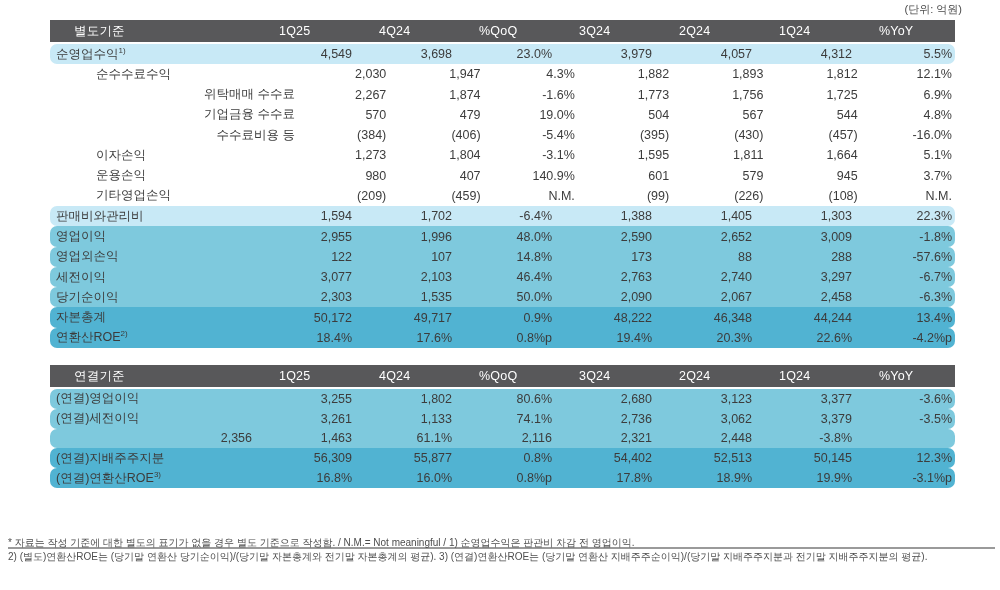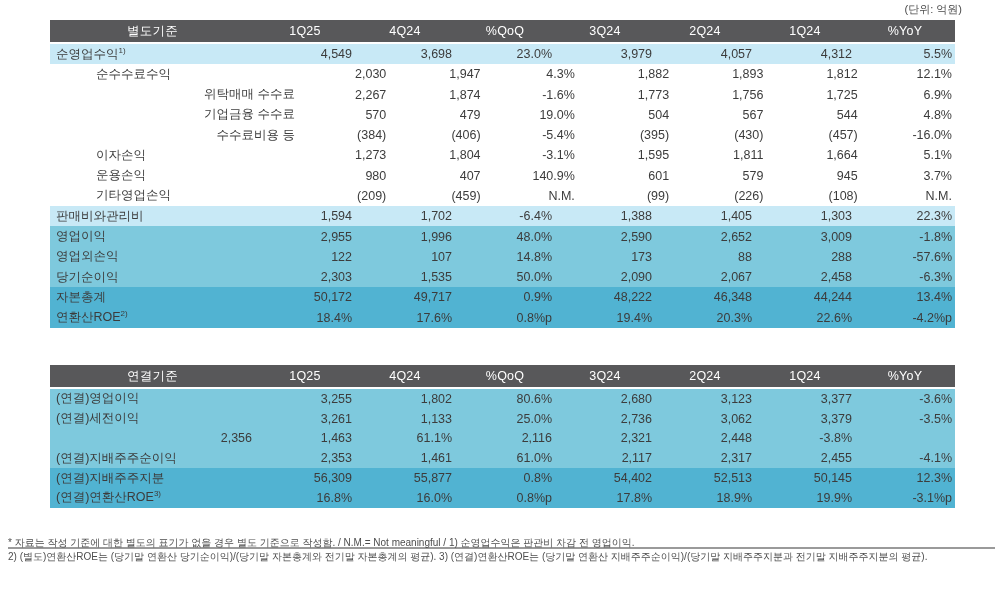--- a/index.html
+++ b/index.html
@@ -21,25 +21,25 @@
     grid-template-columns:205px repeat(7,1fr);
     align-items:center;
   }
   .thead{
     height:22px;
     background:var(--header-bg,#58585a);
     color:#ffffff;
     margin-bottom:2px;
   }
   .thead .c{
-    font-size:12.5px;text-align:center;letter-spacing:0.2px;
+    font-size:12.5px;letter-spacing:0.2px;padding-left:24px;
   }
   .t1 .trow{height:20.27px;}
   .t2 .trow{height:19.8px;}
-  .trow{font-size:12.5px;}
+  .trow{font-size:12.5px;border-radius:7px;}
   .c.lab{padding-left:6px;text-align:left;white-space:nowrap;}
   .c.lab.indent{padding-left:26px;text-align:right;}
   .c.num{text-align:right;padding-right:3px;white-space:nowrap;}
   .band-white{background:#ffffff;margin-left:40px;}
   .band-light{background:var(--band-light,#c8e9f6);}
   .band-mid{background:var(--band-mid,#7ec9dd);}
   .band-dark{background:var(--band-dark,#51b3d2);}
   sup{font-size:8px;line-height:0;vertical-align:super;}
   .foot-rule{
     position:absolute;left:8px;top:547px;width:987px;
@@ -171,20 +171,30 @@
       <div class="c lab">영업외손익</div>
       <div class="c num">122</div>
       <div class="c num">107</div>
       <div class="c num">14.8%</div>
       <div class="c num">173</div>
       <div class="c num">88</div>
       <div class="c num">288</div>
       <div class="c num">-57.6%</div>
     </div>
     <div class="trow band-mid">
+      <div class="c lab">세전이익</div>
+      <div class="c num">3,077</div>
+      <div class="c num">2,103</div>
+      <div class="c num">46.4%</div>
+      <div class="c num">2,763</div>
+      <div class="c num">2,740</div>
+      <div class="c num">3,297</div>
+      <div class="c num">-6.7%</div>
+    </div>
+    <div class="trow band-mid">
       <div class="c lab">당기순이익</div>
       <div class="c num">2,303</div>
       <div class="c num">1,535</div>
       <div class="c num">50.0%</div>
       <div class="c num">2,090</div>
       <div class="c num">2,067</div>
       <div class="c num">2,458</div>
       <div class="c num">-6.3%</div>
     </div>
     <div class="trow band-dark">
@@ -227,44 +237,34 @@
       <div class="c num">80.6%</div>
       <div class="c num">2,680</div>
       <div class="c num">3,123</div>
       <div class="c num">3,377</div>
       <div class="c num">-3.6%</div>
     </div>
     <div class="trow band-mid">
       <div class="c lab">(연결)세전이익</div>
       <div class="c num">3,261</div>
       <div class="c num">1,133</div>
-      <div class="c num">25.0%</div>
+      <div class="c num">74.1%</div>
       <div class="c num">2,736</div>
       <div class="c num">3,062</div>
       <div class="c num">3,379</div>
       <div class="c num">-3.5%</div>
     </div>
     <div class="trow band-mid">
       <div class="c num">2,356</div>
       <div class="c num">1,463</div>
       <div class="c num">61.1%</div>
       <div class="c num">2,116</div>
       <div class="c num">2,321</div>
       <div class="c num">2,448</div>
       <div class="c num">-3.8%</div>
-    </div>
-    <div class="trow band-mid">
-      <div class="c lab">(연결)지배주주순이익</div>
-      <div class="c num">2,353</div>
-      <div class="c num">1,461</div>
-      <div class="c num">61.0%</div>
-      <div class="c num">2,117</div>
-      <div class="c num">2,317</div>
-      <div class="c num">2,455</div>
-      <div class="c num">-4.1%</div>
     </div>
     <div class="trow band-dark">
       <div class="c lab">(연결)지배주주지분</div>
       <div class="c num">56,309</div>
       <div class="c num">55,877</div>
       <div class="c num">0.8%</div>
       <div class="c num">54,402</div>
       <div class="c num">52,513</div>
       <div class="c num">50,145</div>
       <div class="c num">12.3%</div>

